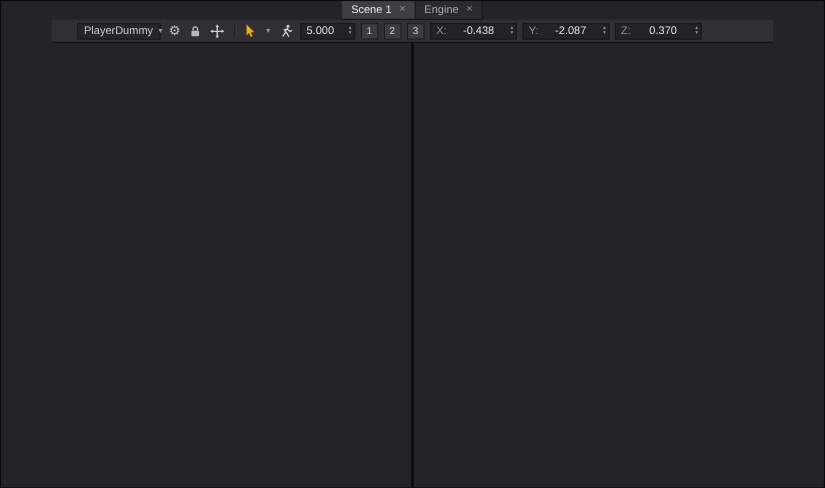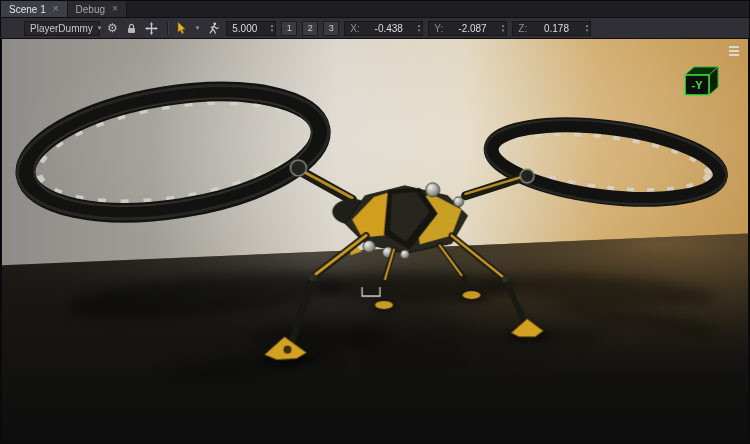--- a/index.html
+++ b/index.html
@@ -1,20 +1,20 @@
 <!DOCTYPE html>
 <html><head>
 <meta charset="utf-8">
 <style>
   * { box-sizing: border-box; }
   html,body { margin:0; padding:0; background:#121214; }
   body { font-family:"Liberation Sans","DejaVu Sans",sans-serif; }
 
   .window { width:750px; height:444px; display:flex; flex-direction:column;
-            background:#242428; overflow:hidden; border:1px solid #0a0a0c; }
+            background:#242428; overflow:hidden; border:1px solid #0a0a0c;align-items:center; }
 
   
   .tabbar { height:17px; background:#1f1f23; display:flex; align-items:stretch;
             border-bottom:1px solid #0f0f12; flex:0 0 auto; }
   .tab { display:flex; align-items:center; gap:7px; padding:0 8px; font-size:10px;
          color:#a8a8a8; background:#2a2a2f; border-right:1px solid #141417; cursor:pointer; }
   .tab.active { background:#3e3e46; color:#e4e4e4; }
   .tab .close { font-size:10px; color:#8d8d8d; line-height:1; }
 
   
@@ -58,21 +58,21 @@
 <body>
 
 <div class="window">
 
   <div class="tabbar">
     <div class="tab active">
       <span>Scene 1</span>
       <span class="close">×</span>
     </div>
     <div class="tab">
-      <span>Debug</span>
+      <span>Engine</span>
       <span class="close">×</span>
     </div>
   </div>
 
   <div class="toolbar">
 
     <div class="dd entity">
       <span>PlayerDummy</span>
       <span class="caret">▾</span>
     </div>
@@ -140,21 +140,21 @@
       <span class="lbl">Y:</span>
       <span class="val">-2.087</span>
       <div class="spin">
         <span>▴</span>
         <span>▾</span>
       </div>
     </div>
 
     <div class="field coord z-field">
       <span class="lbl">Z:</span>
-      <span class="val">0.178</span>
+      <span class="val">0.370</span>
       <div class="spin">
         <span>▴</span>
         <span>▾</span>
       </div>
     </div>
   </div>
 
   <div class="viewport">
 
     <svg class="scene" viewBox="0 0 750 406" preserveAspectRatio="none">

